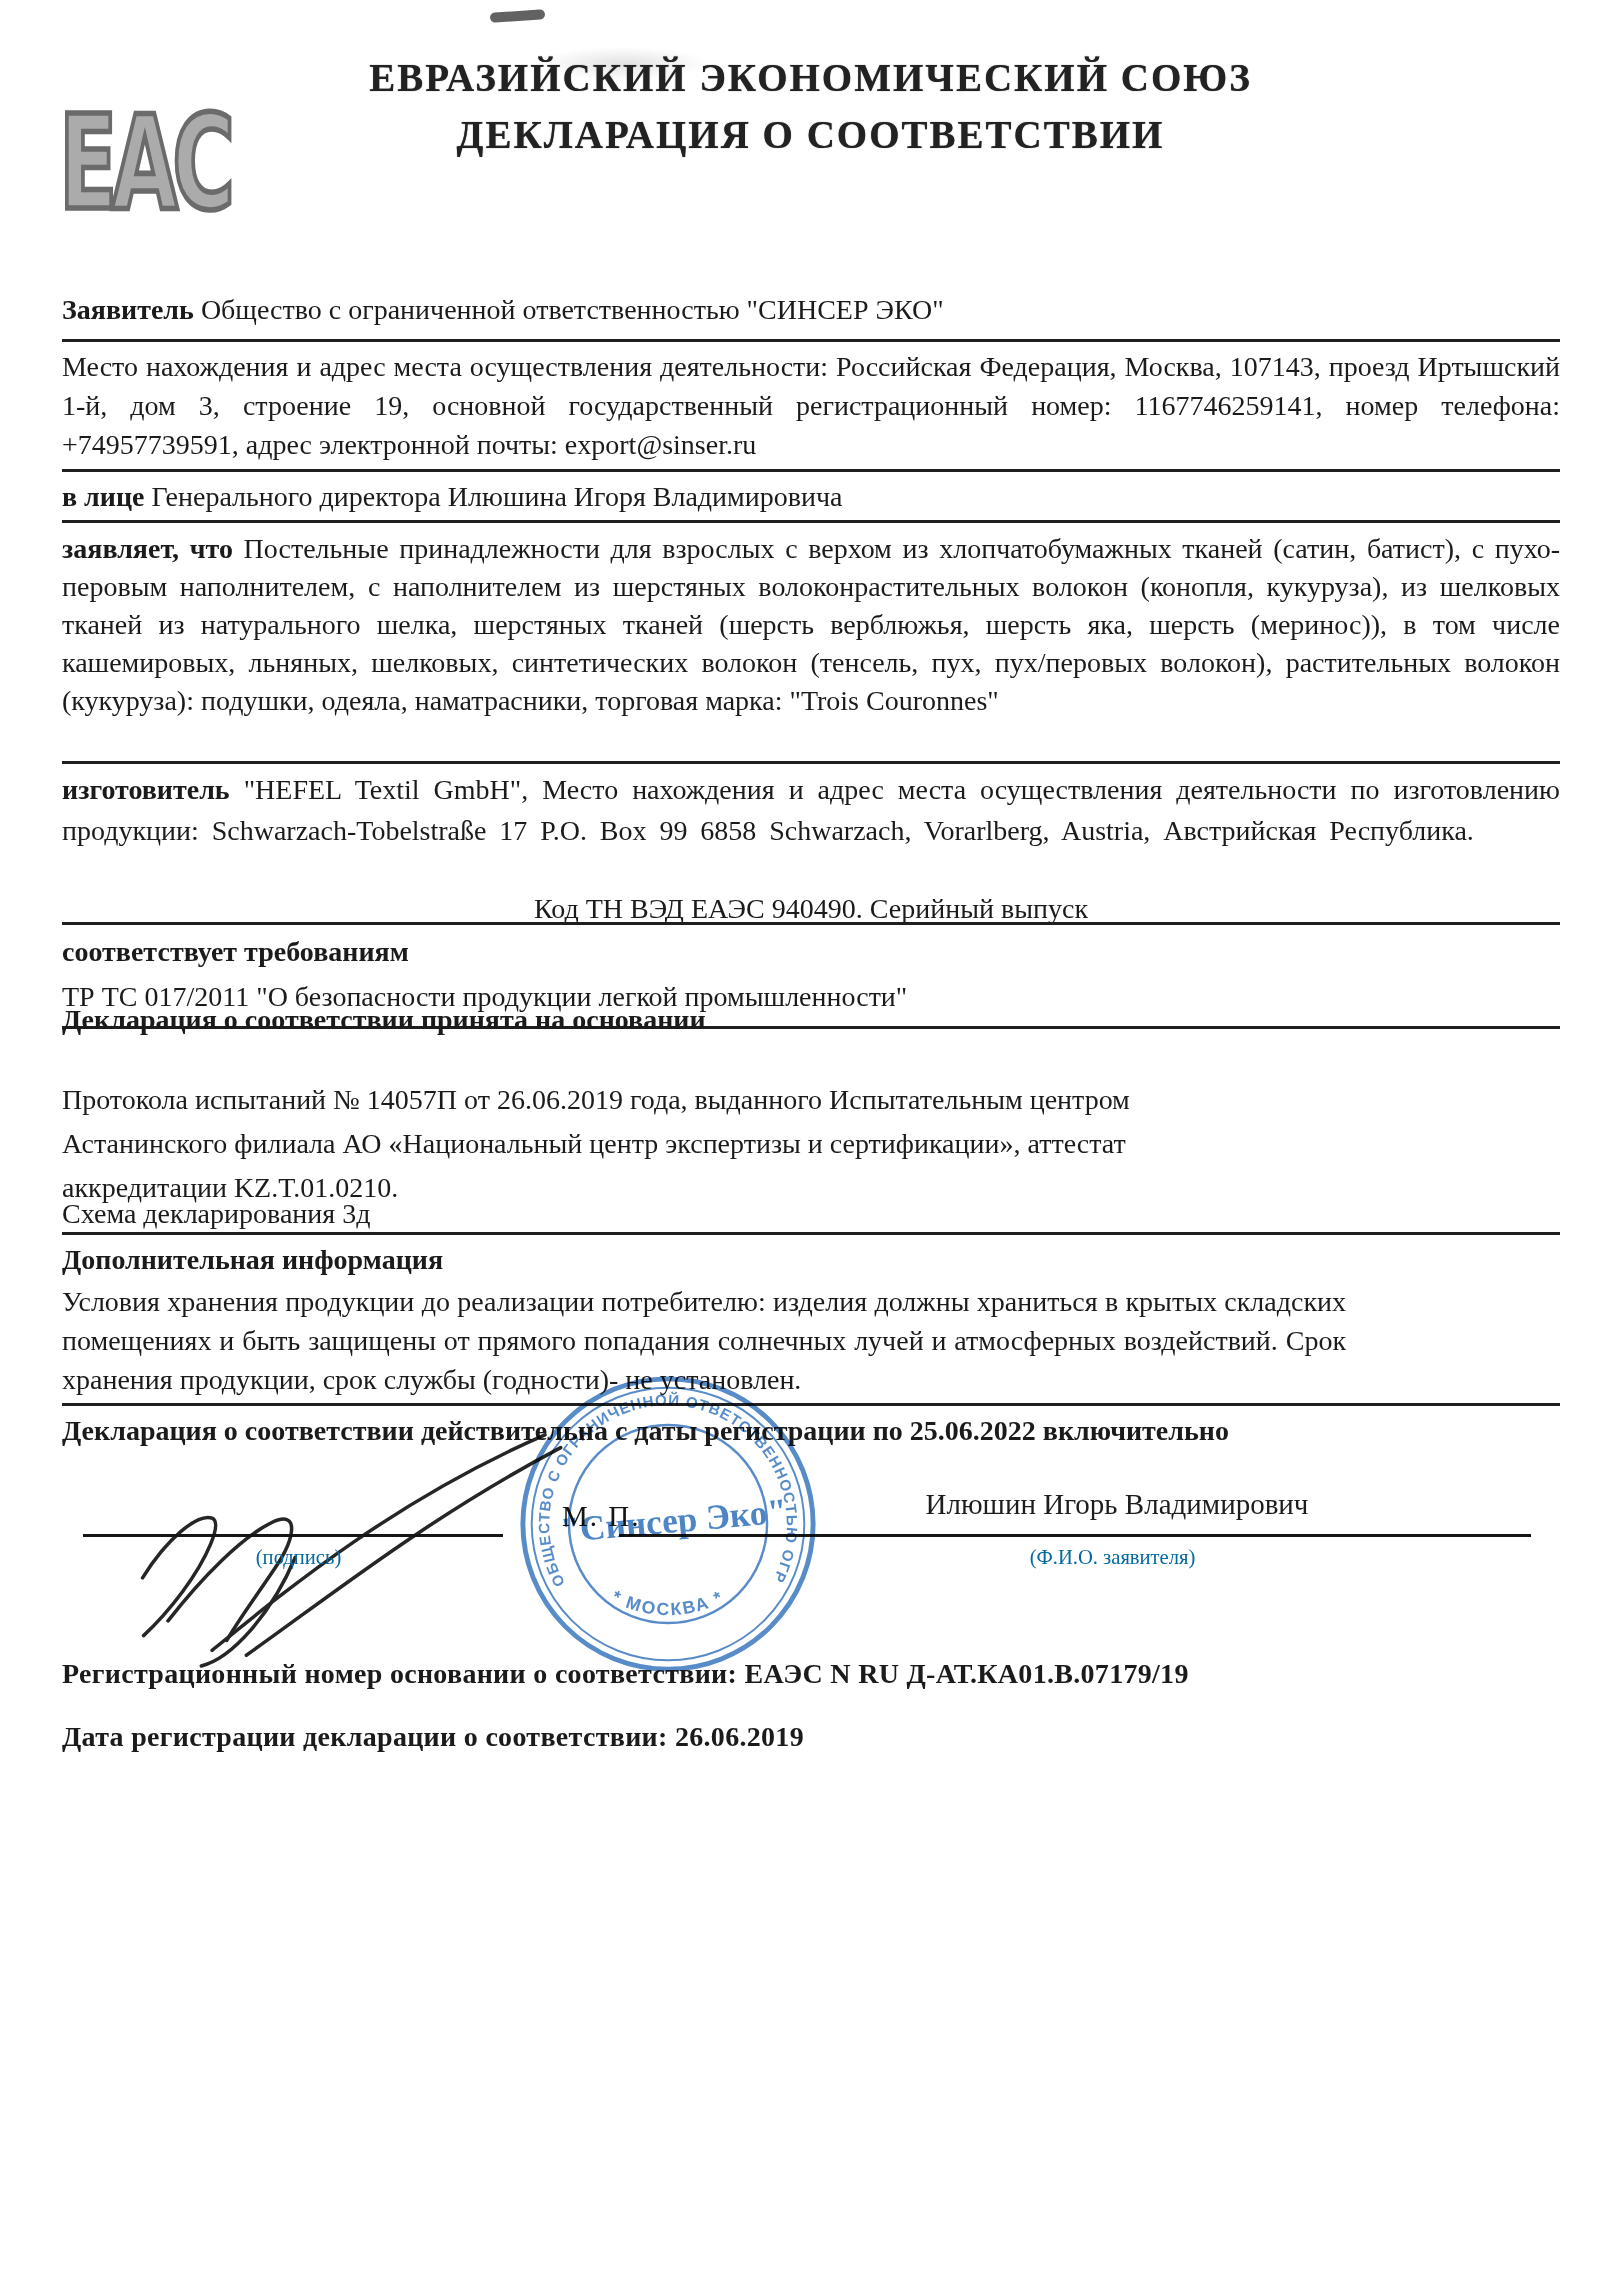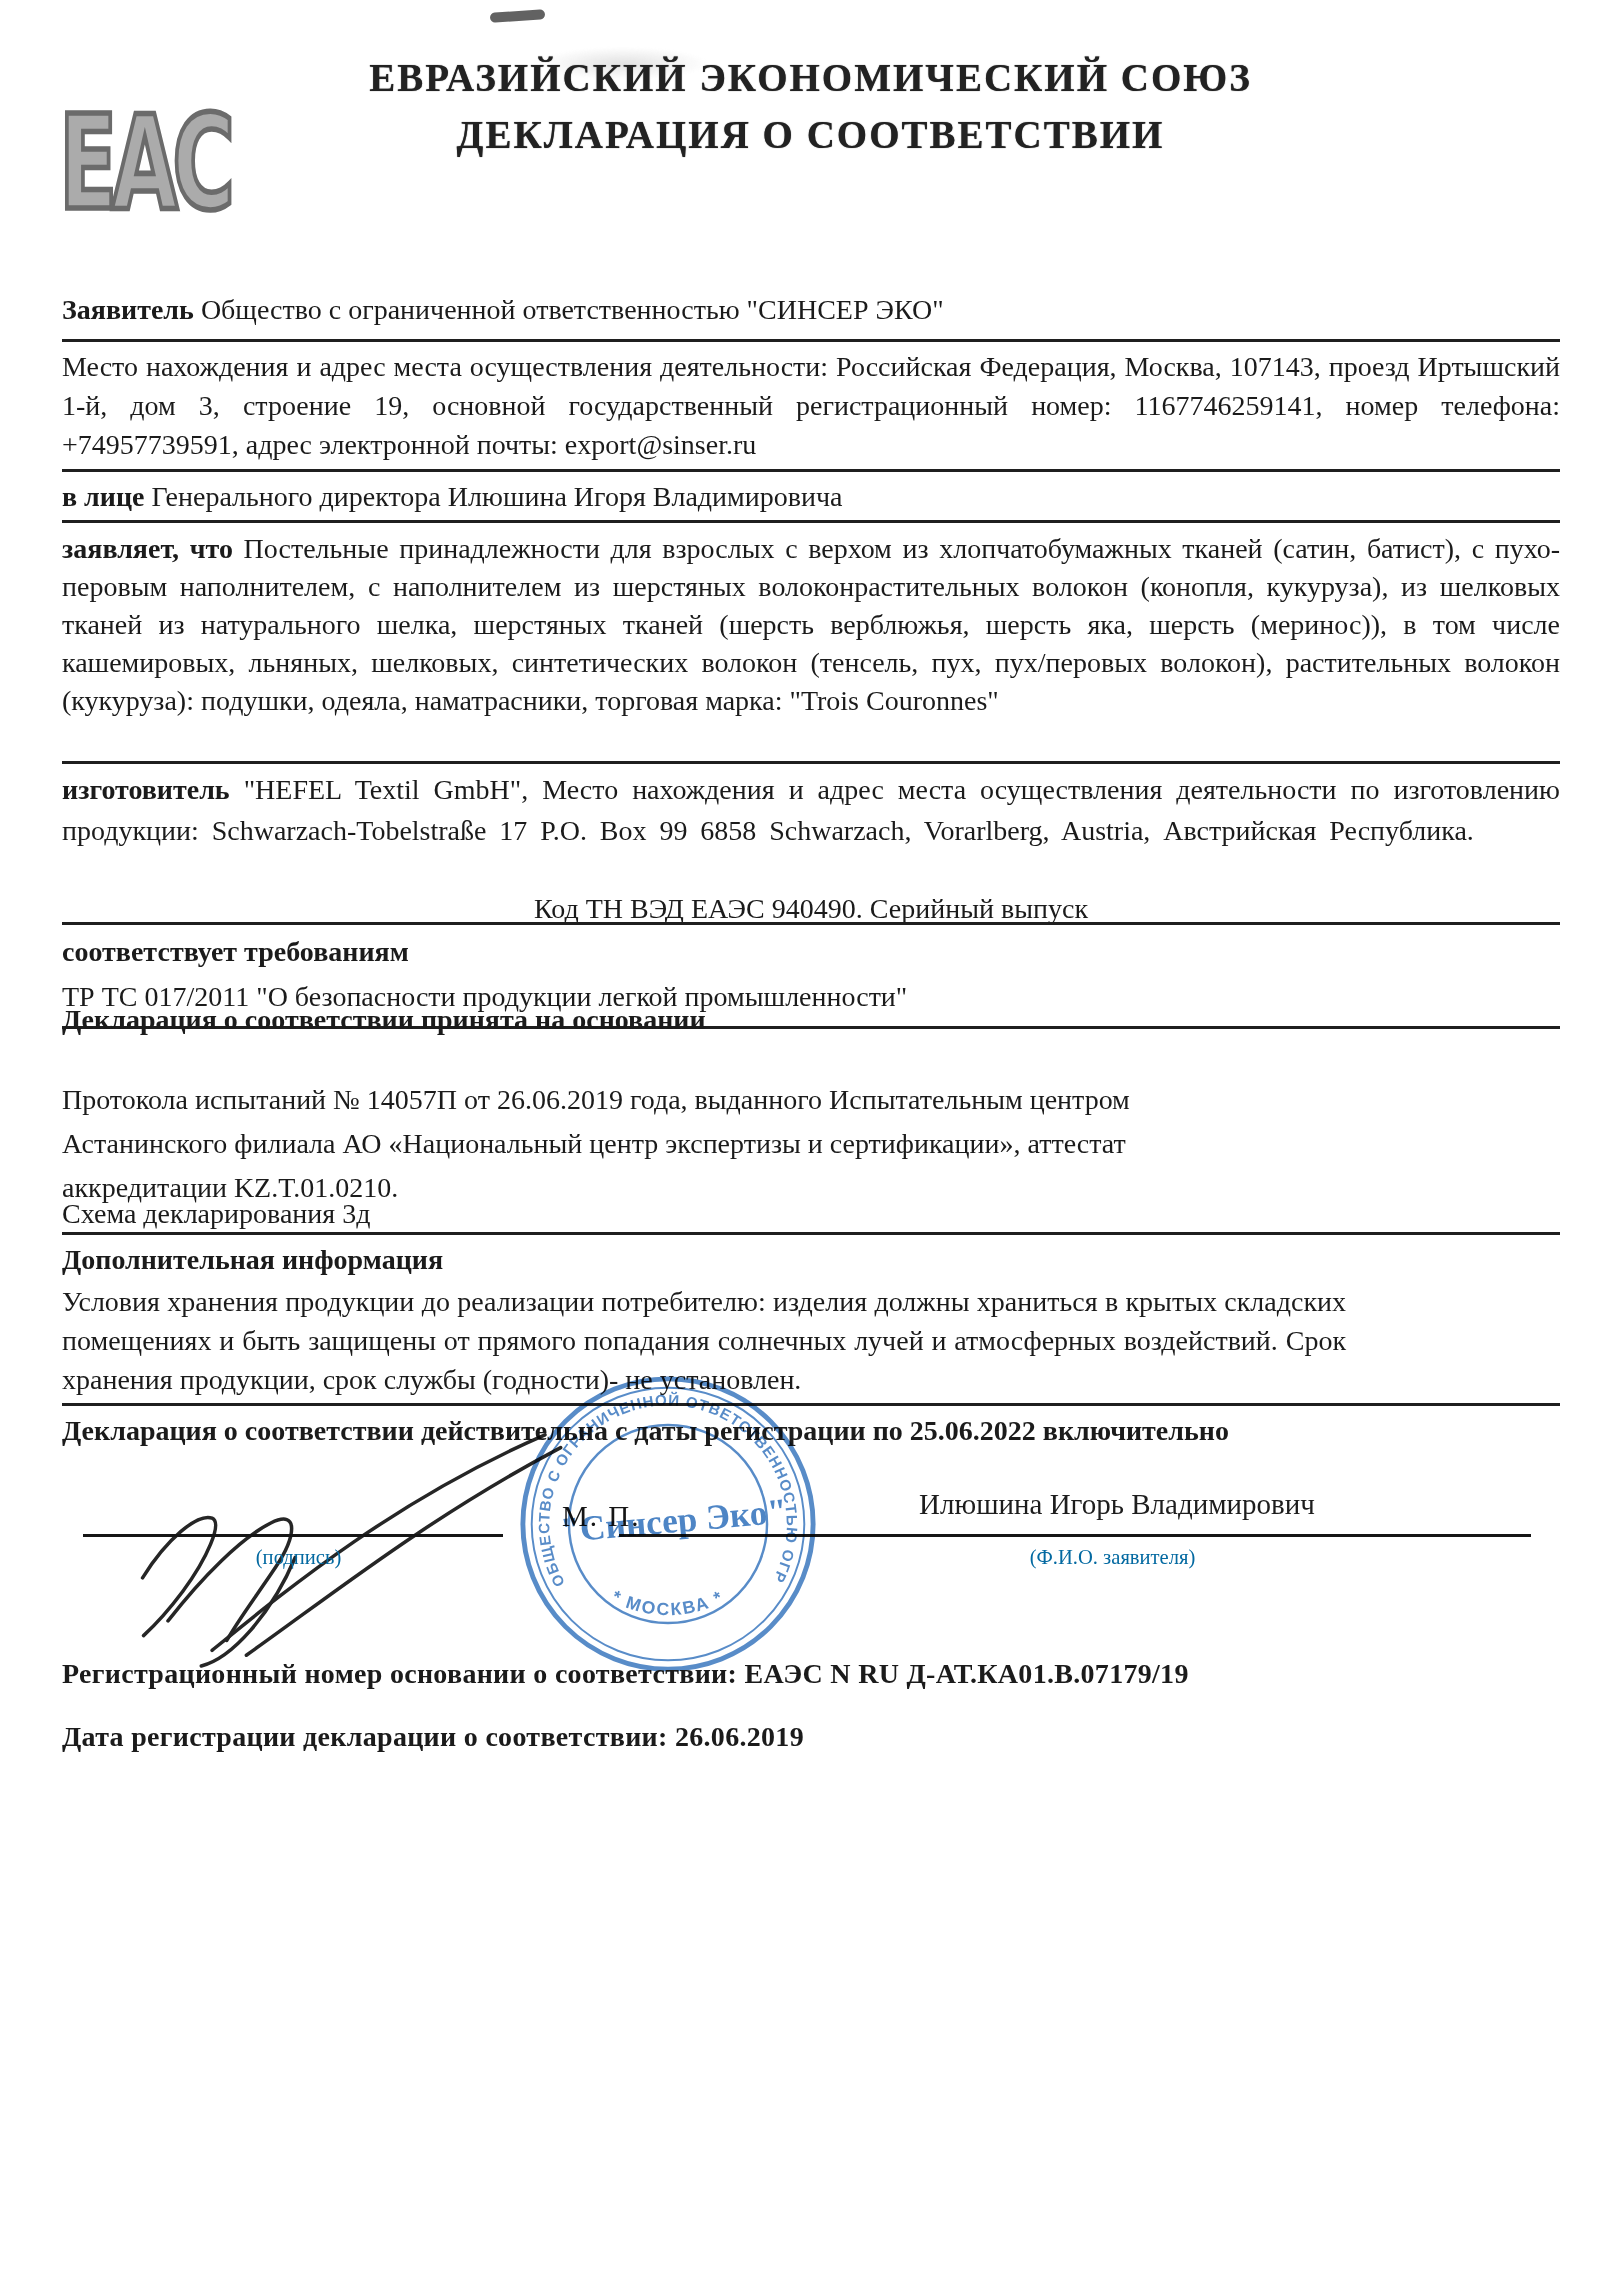--- a/index.html
+++ b/index.html
@@ -161,21 +161,21 @@
       <path d="M 176,241 C 261,181 361,101 497,29"></path>
       <path d="M 226,141 C 201,200 161,244 130,252"></path>
     </g>
   </svg>
 
   <div class="abs sig-line" style="left:83px; top:1534px; width:420px;"></div>
   <div class="abs sig-line" style="left:619px; top:1534px; width:912px;"></div>
 
   <div class="abs caption" style="left:225px; top:1546px; width:147px; text-align:center;">(подпись)</div>
 
-  <div class="abs fio-name" style="left:882px; top:1488px; width:470px; text-align:center;">Илюшина Игорь Владимирович</div>
+  <div class="abs fio-name" style="left:882px; top:1488px; width:470px; text-align:center;">Илюшин Игорь Владимирович</div>
 
   <div class="abs caption" style="left:1000px; top:1546px; width:225px; text-align:center;">(Ф.И.О. заявителя)</div>
 
   <svg class="abs stamp-svg" style="left:517px; top:1373px;" width="302" height="302" viewBox="0 0 308 308">
     <g fill="none" stroke="#4a82c4">
       <circle cx="154" cy="154" r="148" stroke-width="5"></circle>
       <circle cx="154" cy="154" r="139" stroke-width="2"></circle>
       <circle cx="154" cy="154" r="101" stroke-width="2.5"></circle>
     </g>
     <defs>

